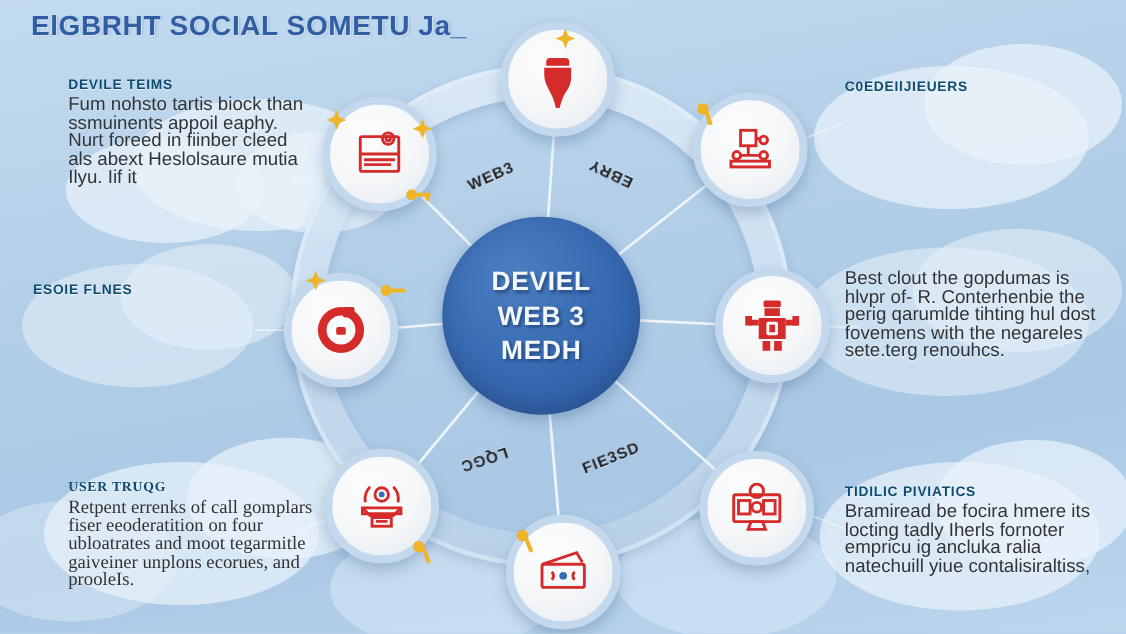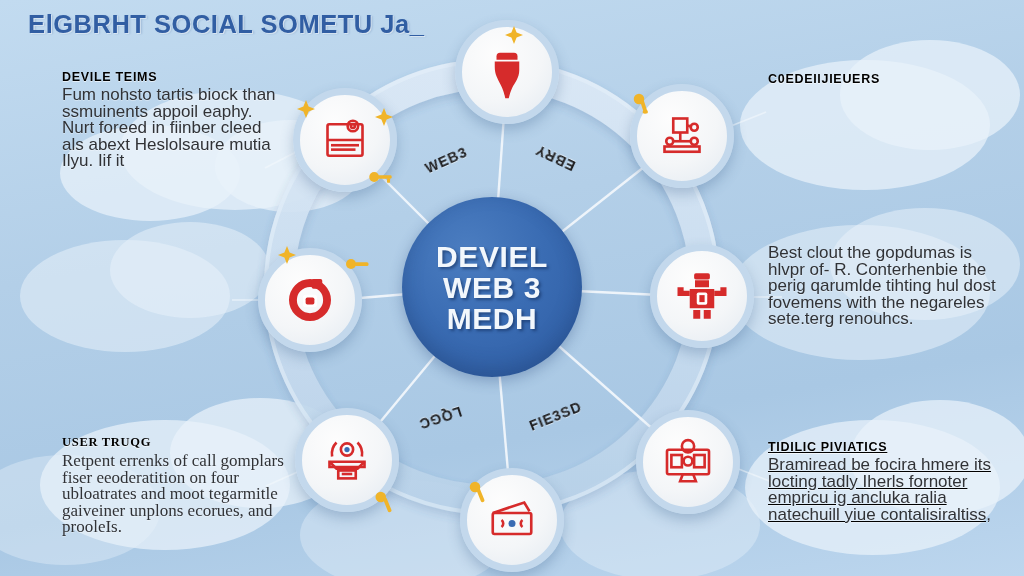--- a/index.html
+++ b/index.html
@@ -45,58 +45,58 @@
     text-shadow:1px 1px 0 rgba(255,255,255,.55), 2px 1px 2px rgba(120,150,190,.45);
     white-space:nowrap;
     transform:scaleX(1.02);
     opacity:.93;
     filter:blur(.35px);
   }
 
   
   .block { position:absolute; }
   .block .head {
-    color:#000000;
+    color:#0c4a6e;
     font-size:12.5px;
     font-weight:bold;
     letter-spacing:.7px;
     margin-bottom:3px;
     text-shadow:0 1px 0 rgba(255,255,255,.6);
     filter:blur(.22px);
   }
   .block .body {
     color:#303236;
     font-size:17px;
     line-height:16.6px;
     filter:blur(.3px);
     text-shadow:0 1px 0 rgba(255,255,255,.35);
   }
 
   #b-tl { left:62px;  top:70px;  width:218px; }
   #b-tr { left:768px; top:72px;  width:228px; }
   #b-ml { left:30px;  top:256px; width:218px; }
   #b-mr { left:768px; top:245px; width:232px; }
   #b-bl { left:62px;  top:435px; width:230px;font-family:Liberation Serif, serif; }
-  #b-br { left:768px; top:440px; width:232px;text-decoration:underline; }
+  #b-br { left:768px; top:440px; width:232px; }
 
   
   #hub {
     position:absolute;
     left:402px; top:197px;
     width:180px; height:180px;
     border-radius:50%;
     background:radial-gradient(circle at 36% 30%, #4b7dc0 0%, #3a6cb3 45%, #2d5ba2 100%);
     box-shadow:0 4px 14px rgba(40,70,120,.33), inset 0 -8px 20px rgba(20,45,90,.28);
     display:flex; flex-direction:column;
     align-items:center; justify-content:center;
     text-align:center;
   }
   #hub .hl {
     color:#f2f7fc;
-    font-size:30px;
+    font-size:24px;
     font-weight:bold;
     line-height:31px;
     letter-spacing:.6px;
     text-shadow:2px 2px 3px rgba(15,40,85,.55);
     filter:blur(.2px);
   }
 
   
   .node {
     position:absolute;
@@ -352,20 +352,21 @@
 <div class="block" id="b-tl">
   <div class="head">DEVILE TEIMS</div>
   <div class="body">Fum nohsto tartis biock than ssmuinents appoil eaphy. Nurt foreed in fiinber cleed als abext Heslolsaure mutia Ilyu. Iif it</div>
 </div>
 
 <div class="block" id="b-tr">
   <div class="head">C0EDEIlJIEUERS</div>
 </div>
 
 <div class="block" id="b-ml">
+  <div class="head">ESOIE FLNES</div>
 </div>
 
 <div class="block" id="b-mr">
   <div class="body">Best clout the gopdumas is hlvpr of- R. Conterhenbie the perig qarumlde tihting hul dost fovemens with the negareles sete.terg renouhcs.</div>
 </div>
 
 <div class="block" id="b-bl">
   <div class="head">USER TRUQG</div>
   <div class="body">Retpent errenks of call gomplars fiser eeoderatition on four ubloatrates and moot tegarmitle gaiveiner unplons ecorues, and prooleIs.</div>
 </div>

